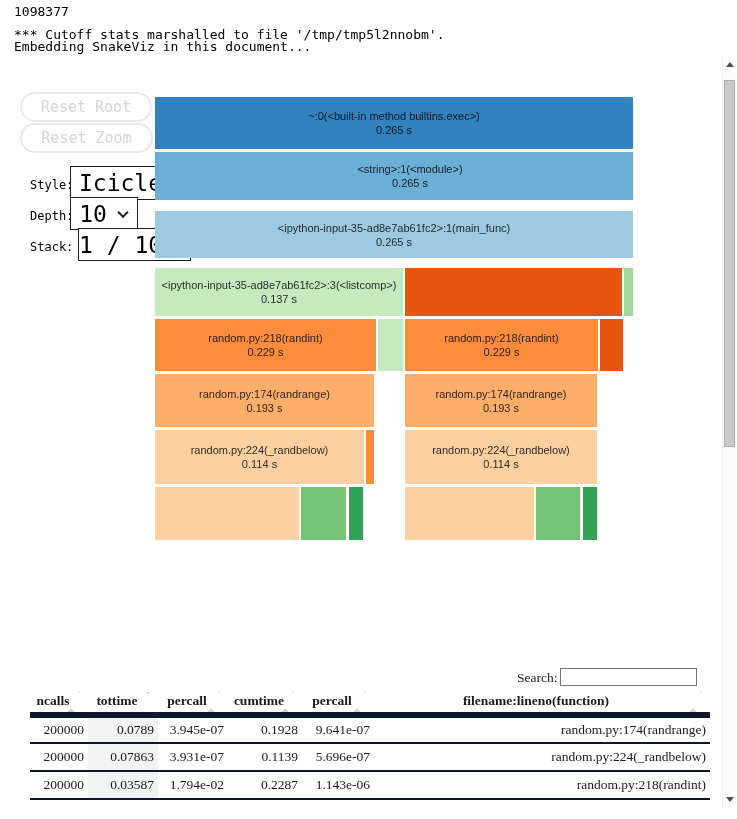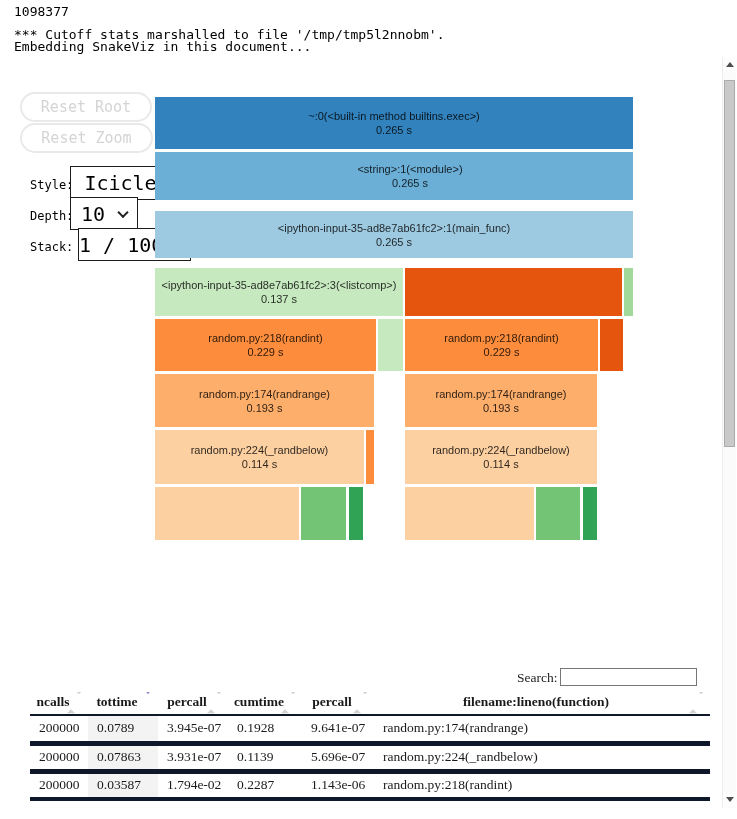--- a/index.html
+++ b/index.html
@@ -26,21 +26,21 @@
   .reset-zoom { left:20px; top:123px; width:133px; height:30px;
     border:2px solid #e9e9e9; color:#d4d4d4; font-size:15px; }
   
   .ctl-label {
     position:absolute; font-family:"DejaVu Sans Mono", monospace;
     font-size:12px; color:#000;
   }
   .sel-wrap { position:absolute; background:#fff; }
   .sel-wrap select {
     width:100%; height:100%; border:1px solid #1c1c1c; background:#fff;
-    font-family:"DejaVu Sans Mono", monospace; font-size:20px; color:#000;
+    font-family:"DejaVu Sans Mono", monospace; font-size:23px; color:#000;
     -webkit-appearance:none; appearance:none; 
     text-align-last:center; padding-right:22px; border-radius:0; cursor:pointer;
   }
   .chev {
     position:absolute; right:11px; top:50%; width:8px; height:8px;
     border-right:2px solid #222; border-bottom:2px solid #222;
     transform:translateY(-70%) rotate(45deg); pointer-events:none;
   }
   
   .bar {
@@ -78,26 +78,26 @@
     border:1px solid #767676; background:#fff; font-size:12px; padding:0 4px;
     font-family:"Liberation Serif", serif;
   }
   table.stats {
     position:absolute; left:30px; top:692px; width:680px;
     border-collapse:collapse; table-layout:fixed;
     font-family:"Liberation Serif", serif; font-size:13.5px; color:#1a1a1a;
   }
   table.stats th {
     position:relative; font-weight:bold; text-align:center; height:23px;
-    border-bottom:2px solid #0f172a; padding:0 14px 2px 2px; cursor:pointer;
+    border-bottom:6px solid #0f172a; padding:0 14px 2px 2px; cursor:pointer;
     white-space:nowrap; overflow:hidden;
   }
   table.stats td {
-    height:28px; padding:0 4px 0 9px; border-bottom:5px solid #0f172a;
-    white-space:nowrap; overflow:hidden;
+    height:28px; padding:0 4px 0 9px; border-bottom:2px solid #0f172a;
+    white-space:nowrap; overflow:hidden;text-align:right;
   }
   td.sorted { background:#f3f3f3; }
   .sort-icons { position:absolute; right:5px; top:50%; transform:translateY(-55%); }
   .tri { width:0; height:0; border-left:4px solid transparent; border-right:4px solid transparent; }
   .tri.up { border-bottom:4px solid #d2d2d2; margin-bottom:2px; }
   .tri.dn { border-top:4px solid #d2d2d2; }
   .tri.active-desc { border-top:6px solid #8a8ac4; border-left:5px solid transparent; border-right:5px solid transparent; }
   .row-partial { position:absolute; left:30px; top:801px; width:680px; height:18px; background:#fff; }
 </style>
 </head>

